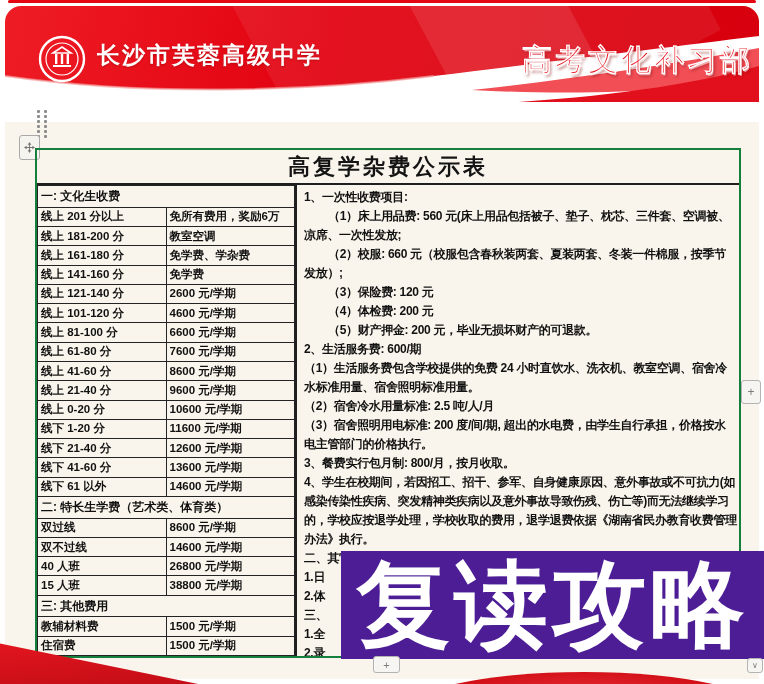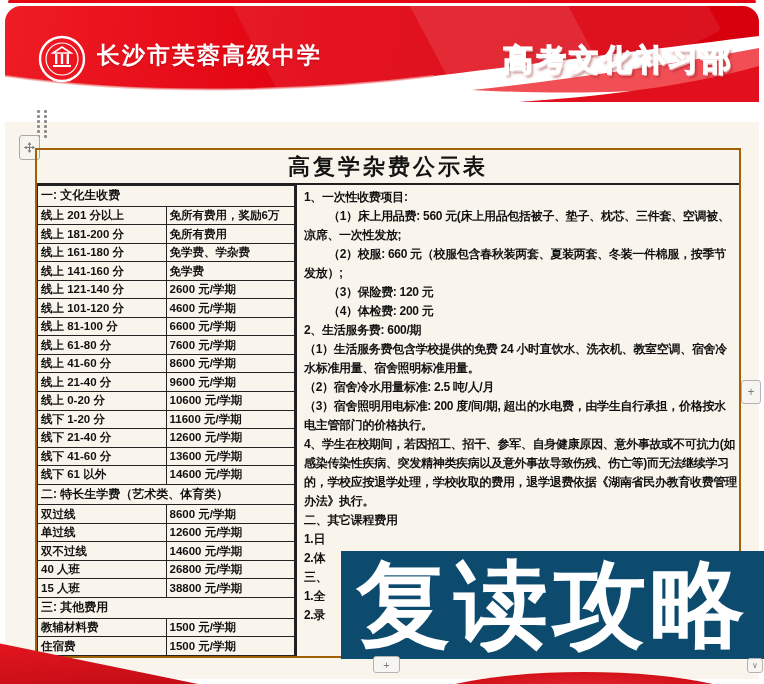--- a/index.html
+++ b/index.html
@@ -21,22 +21,22 @@
   .logo{position:absolute;left:32px;top:28px;width:50px;height:50px;}
   .school-cn{
     position:absolute;left:92px;top:34px;color:#fff;font-size:23px;font-weight:800;
     letter-spacing:2px;white-space:nowrap;text-shadow:0 1px 2px rgba(120,0,0,.4);
   }
   .school-en{
     position:absolute;left:94px;top:64px;color:#ffffff;font-size:8.5px;font-weight:700;
     letter-spacing:.8px;white-space:nowrap;opacity:.95;margin-top:20px;
   }
   .dept{
-    position:absolute;left:498px;top:34px;width:250px;text-align:left;
-    font-size:30px;font-weight:700;letter-spacing:3px;color:#e8111b;white-space:nowrap;
+    position:absolute;left:498px;top:34px;width:250px;text-align:right;
+    font-size:30px;font-weight:400;letter-spacing:3px;color:#e8111b;white-space:nowrap;
     -webkit-text-stroke:1.4px #ffffff;
     text-shadow:1px 2px 0 rgba(255,255,255,.55),2px 3px 3px rgba(130,0,0,.55);
   }
   
   .page{position:absolute;left:5px;right:5px;top:122px;bottom:5px;background:#faf5ec;}
   
   .drag-dots{position:absolute;left:37px;top:110px;display:grid;grid-template-columns:3px 3px;grid-gap:2px 4px;}
   .drag-dots i{width:3px;height:3px;background:#8d8d8d;border-radius:1px;display:block;}
   .move-btn{
     position:absolute;left:19px;top:135px;width:19px;height:23px;background:#f6f4ef;
@@ -45,21 +45,21 @@
   .mini-btn{
     position:absolute;background:#f7f5f1;border:1px solid #b3b3b3;border-radius:3px;
     color:#7c7c7c;display:flex;align-items:center;justify-content:center;
   }
   .side-plus{left:741px;top:380px;width:18px;height:22px;font-size:12px;}
   .bottom-plus{left:373px;top:656px;width:25px;height:15px;font-size:11px;}
   .corner-btn{left:747px;top:658px;width:14px;height:13px;font-size:8px;}
   
   .doc-table{
     position:absolute;left:35px;top:148px;width:706px;height:510px;
-    border:2px solid #a16207;box-sizing:border-box;color:#141414;background:transparent;
+    border:2px solid #15803d;box-sizing:border-box;color:#141414;background:transparent;
   }
   .doc-title{
     height:33px;border-bottom:2px solid #1f1f1f;display:flex;align-items:center;justify-content:center;
     font-family:"Liberation Serif", serif;font-size:22px;font-weight:700;letter-spacing:3px;
   }
   .doc-body{display:flex;height:471px;}
   .fees-wrap{width:260px;border-right:2px solid #1f1f1f;box-sizing:border-box;}
   table.fees{width:100%;height:100%;border-collapse:collapse;table-layout:fixed;}
   table.fees td{
     border:1px solid #232323;font-size:11.5px;font-weight:700;padding:0 3px;
@@ -154,21 +154,21 @@
           <tbody>
               <tr class="sec">
                 <td colspan="2">一: 文化生收费</td>
               </tr>
               <tr class="row">
                 <td class="score">线上 201 分以上</td>
                 <td class="fee">免所有费用，奖励6万</td>
               </tr>
               <tr class="row">
                 <td class="score">线上 181-200 分</td>
-                <td class="fee">免所有费用</td>
+                <td class="fee">教室空调</td>
               </tr>
               <tr class="row">
                 <td class="score">线上 161-180 分</td>
                 <td class="fee">免学费、学杂费</td>
               </tr>
               <tr class="row">
                 <td class="score">线上 141-160 分</td>
                 <td class="fee">免学费</td>
               </tr>
               <tr class="row">
@@ -214,24 +214,20 @@
               <tr class="row">
                 <td class="score">线下 61 以外</td>
                 <td class="fee">14600 元/学期</td>
               </tr>
               <tr class="sec">
                 <td colspan="2">二: 特长生学费（艺术类、体育类）</td>
               </tr>
               <tr class="row">
                 <td class="score">双过线</td>
                 <td class="fee">8600 元/学期</td>
-              </tr>
-              <tr class="row">
-                <td class="score">单过线</td>
-                <td class="fee">12600 元/学期</td>
               </tr>
               <tr class="row">
                 <td class="score">双不过线</td>
                 <td class="fee">14600 元/学期</td>
               </tr>
               <tr class="row">
                 <td class="score">40 人班</td>
                 <td class="fee">26800 元/学期</td>
               </tr>
               <tr class="row">
@@ -251,36 +247,38 @@
               </tr>
             </tbody>
         </table>
       </div>
       <div class="notes">
           <p>1、一次性收费项目:</p>
           <p class="ind">（1）床上用品费: 560 元(床上用品包括被子、垫子、枕芯、三件套、空调被、凉席、一次性发放;</p>
           <p class="ind">（2）校服: 660 元（校服包含春秋装两套、夏装两套、冬装一件棉服，按季节发放）;</p>
           <p class="ind">（3）保险费: 120 元</p>
           <p class="ind">（4）体检费: 200 元</p>
+          <p class="ind">（5）财产押金: 200 元，毕业无损坏财产的可退款。</p>
           <p>2、生活服务费: 600/期</p>
           <p>（1）生活服务费包含学校提供的免费 24 小时直饮水、洗衣机、教室空调、宿舍冷水标准用量、宿舍照明标准用量。</p>
           <p>（2）宿舍冷水用量标准: 2.5 吨/人/月</p>
           <p>（3）宿舍照明用电标准: 200 度/间/期, 超出的水电费，由学生自行承担，价格按水电主管部门的价格执行。</p>
+          <p>3、餐费实行包月制: 800/月，按月收取。</p>
           <p>4、学生在校期间，若因招工、招干、参军、自身健康原因、意外事故或不可抗力(如感染传染性疾病、突发精神类疾病以及意外事故导致伤残、伤亡等)而无法继续学习的，学校应按退学处理，学校收取的费用，退学退费依据《湖南省民办教育收费管理办法》执行。</p>
           <p>二、其它课程费用</p>
           <p>1.日</p>
           <p>2.体</p>
           <p>三、</p>
           <p>1.全</p>
           <p>2.录</p>
         </div>
     </div>
   </div>
 
-  <div class="overlay" style="background: #0c4a6e;">
+  <div class="overlay" style="background: #4c1d95;">
     <div class="overlay-text">复读攻略</div>
   </div>
 
   <div class="mini-btn side-plus">+</div>
   <div class="mini-btn bottom-plus">+</div>
   <div class="mini-btn corner-btn">∨</div>
 
   <div class="red-wedge"></div>
   <div class="red-ellipse"></div>
 

